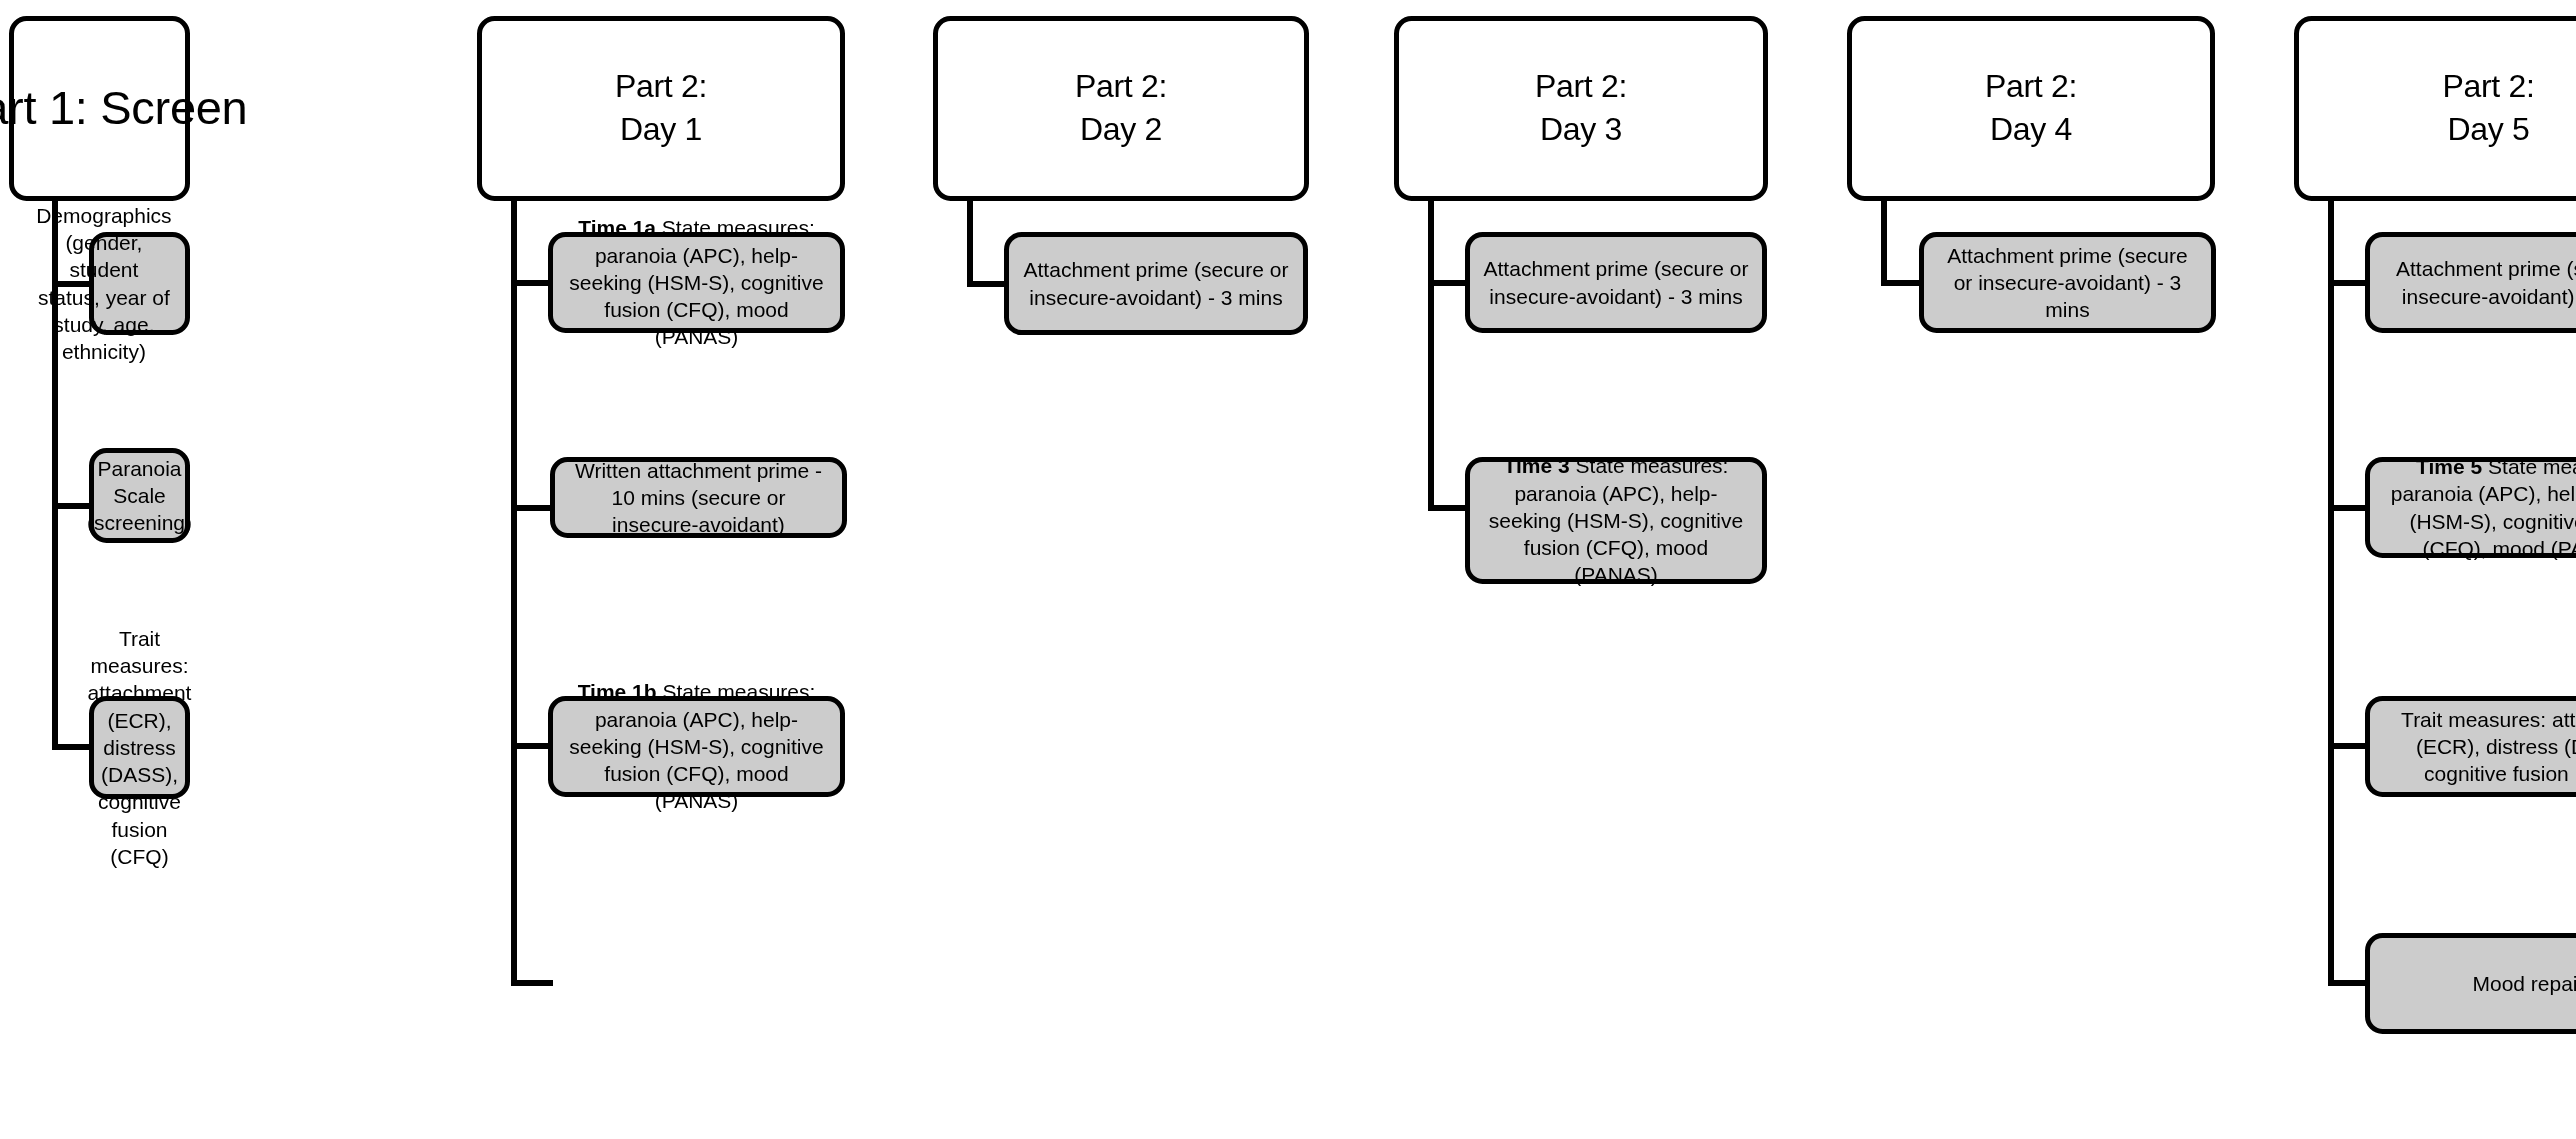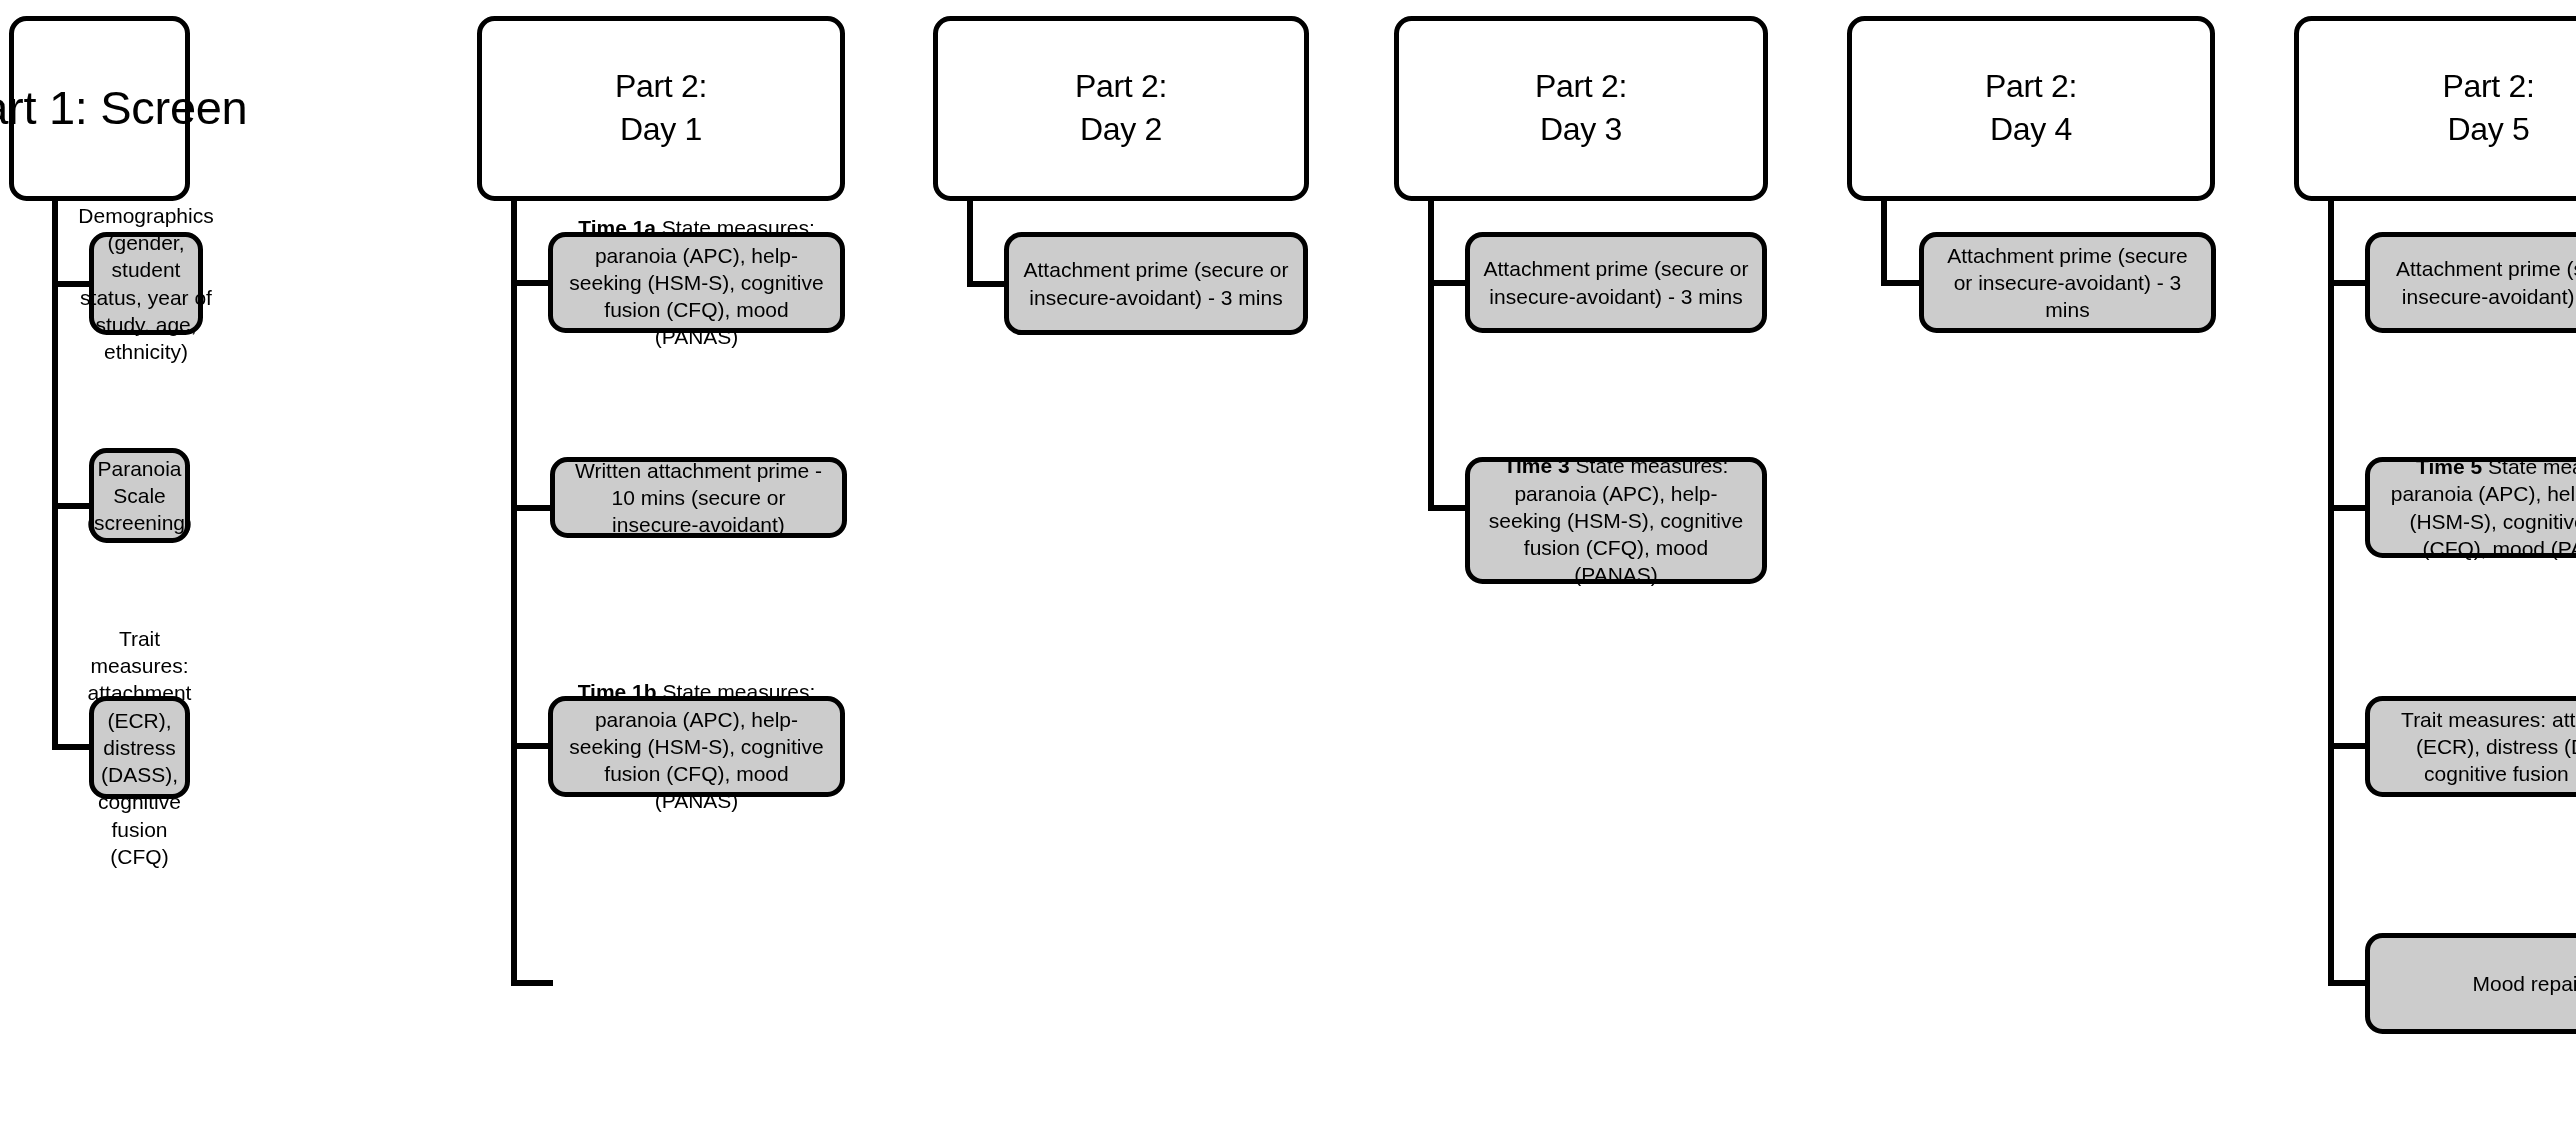--- a/index.html
+++ b/index.html
@@ -71,21 +71,21 @@
 <body>
 
 <div class="flowchart" id="chart-root">
     <div class="column" style="left: 8.8px; width: 181px;">
       <div class="header-box single">
         <div class="header-line">Part 1: Screen</div>
       </div>
     </div>
     <div class="trunk" style="left: 52px; top: 198px; height: 552px;"></div>
     <div class="stub" style="left: 52px; top: 281px; width: 41px;"></div>
-    <div class="node-box" style="left: 89px; width: 114px; top: 232px; height: 103px;">
+    <div class="node-box" style="left: 89px; width: 101px; top: 232px; height: 103px; justify-content: flex-end;">
       <div class="node-text"><span>Demographics (gender, student status, year of study, age, ethnicity)</span></div>
     </div>
     <div class="stub" style="left: 52px; top: 503px; width: 41px;"></div>
     <div class="node-box" style="left: 89px; width: 101px; top: 448px; height: 95px;">
       <div class="node-text"><span>Paranoia Scale (screening)</span></div>
     </div>
     <div class="stub" style="left: 52px; top: 744px; width: 41px;"></div>
     <div class="node-box" style="left: 89px; width: 101px; top: 696px; height: 103px;">
       <div class="node-text"><span>Trait measures: attachment (ECR), distress (DASS), cognitive fusion (CFQ)</span></div>
     </div>

